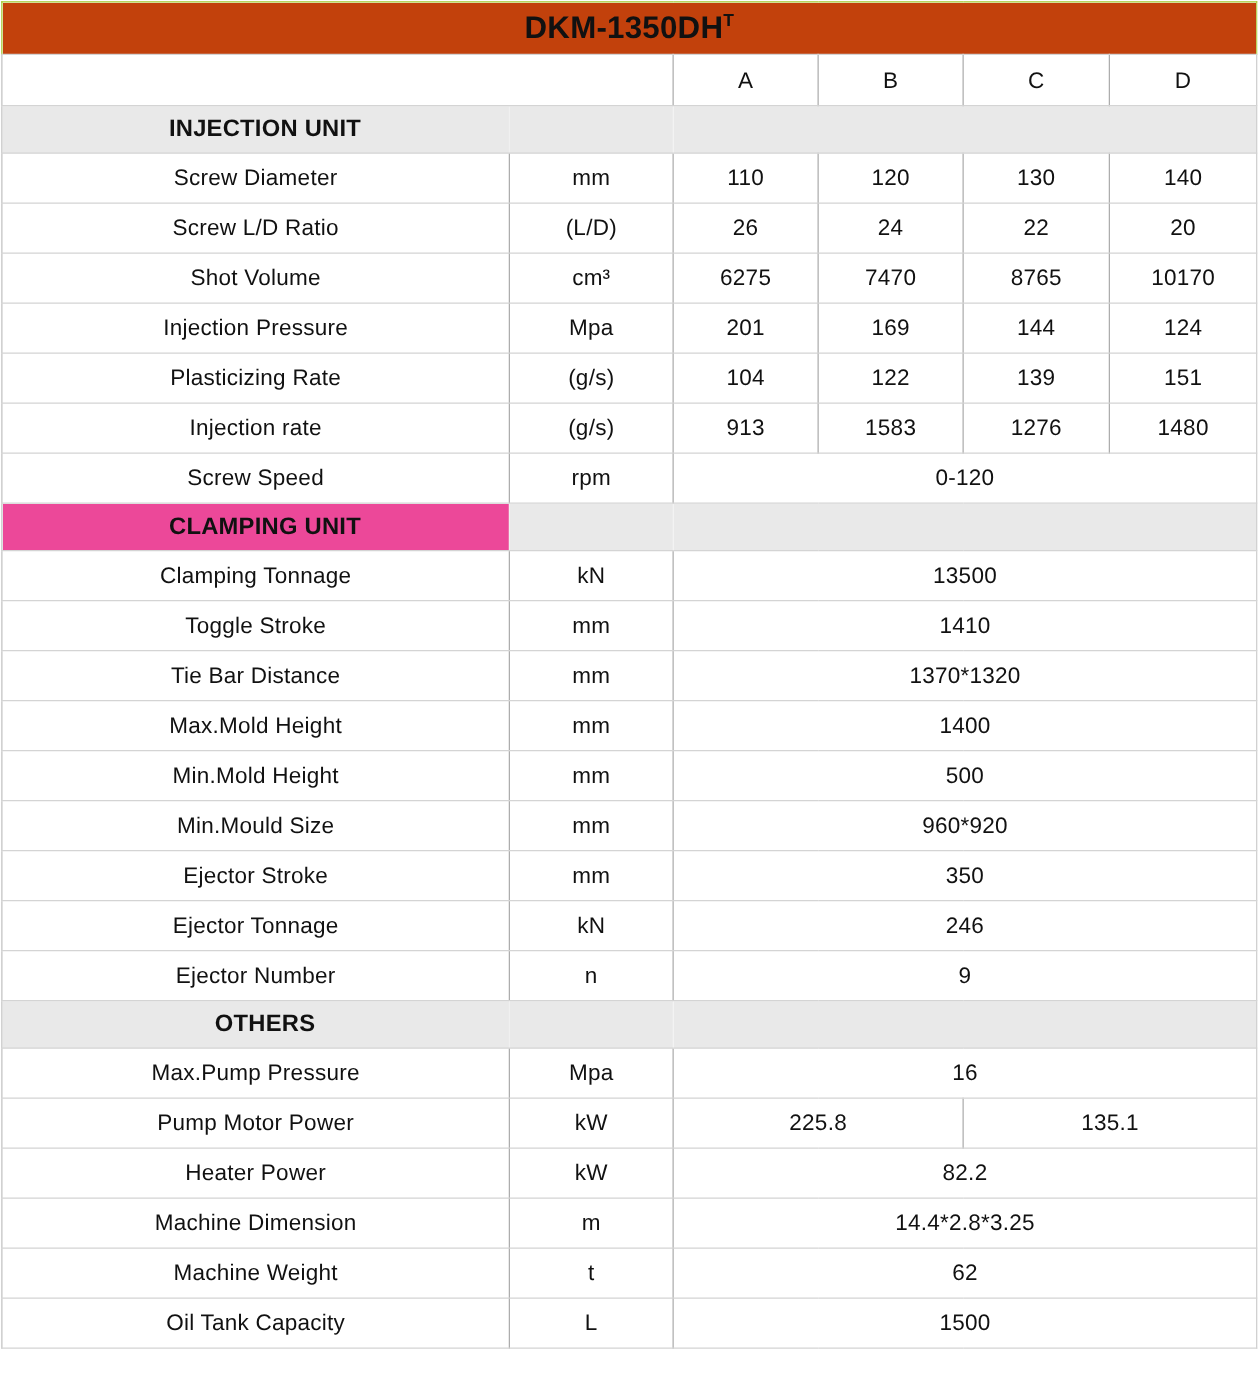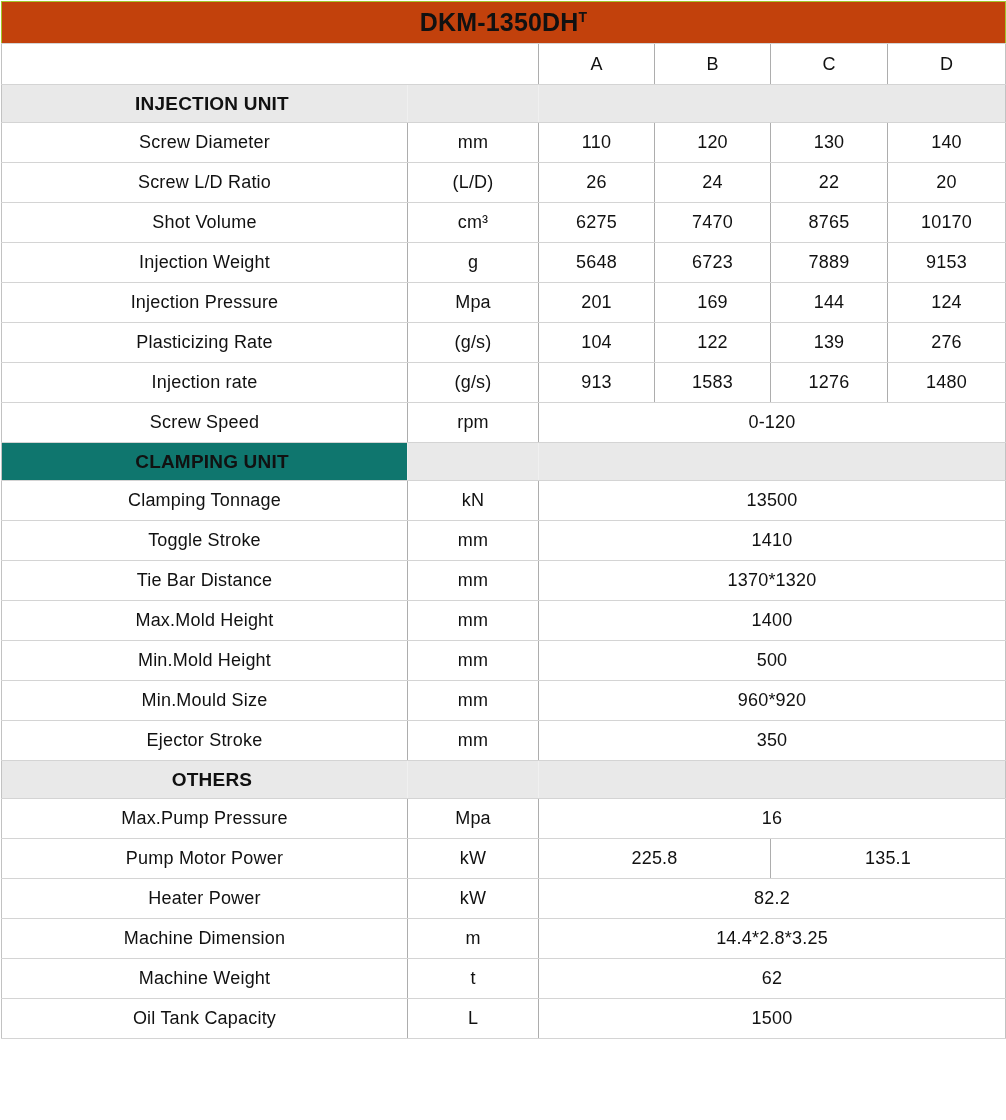--- a/index.html
+++ b/index.html
@@ -111,58 +111,50 @@
       </tr>
       <tr class="data-row">
         <td>Shot Volume</td>
         <td>cm³</td>
         <td>6275</td>
         <td>7470</td>
         <td>8765</td>
         <td>10170</td>
       </tr>
       <tr class="data-row">
-        <td>Injection Weight</td>
-        <td>g</td>
-        <td>5648</td>
-        <td>6723</td>
-        <td>7889</td>
-        <td>9153</td>
-      </tr>
-      <tr class="data-row">
         <td>Injection Pressure</td>
         <td>Mpa</td>
         <td>201</td>
         <td>169</td>
         <td>144</td>
         <td>124</td>
       </tr>
       <tr class="data-row">
         <td>Plasticizing Rate</td>
         <td>(g/s)</td>
         <td>104</td>
         <td>122</td>
         <td>139</td>
-        <td>276</td>
+        <td>151</td>
       </tr>
       <tr class="data-row">
         <td>Injection rate</td>
         <td>(g/s)</td>
         <td>913</td>
         <td>1583</td>
         <td>1276</td>
         <td>1480</td>
       </tr>
       <tr class="data-row">
         <td>Screw Speed</td>
         <td>rpm</td>
         <td colspan="4">0-120</td>
       </tr>
       <tr class="section-row">
-        <td style="background: #0f766e;">CLAMPING UNIT</td>
+        <td style="background: #ec4899;">CLAMPING UNIT</td>
         <td style="background: rgb(233, 233, 233);"></td>
         <td colspan="4" style="background: rgb(233, 233, 233);"></td>
       </tr>
       <tr class="data-row">
         <td>Clamping Tonnage</td>
         <td>kN</td>
         <td colspan="4">13500</td>
       </tr>
       <tr class="data-row">
         <td>Toggle Stroke</td>
@@ -186,20 +178,30 @@
       </tr>
       <tr class="data-row">
         <td>Min.Mould Size</td>
         <td>mm</td>
         <td colspan="4">960*920</td>
       </tr>
       <tr class="data-row">
         <td>Ejector Stroke</td>
         <td>mm</td>
         <td colspan="4">350</td>
+      </tr>
+      <tr class="data-row">
+        <td>Ejector Tonnage</td>
+        <td>kN</td>
+        <td colspan="4">246</td>
+      </tr>
+      <tr class="data-row">
+        <td>Ejector Number</td>
+        <td>n</td>
+        <td colspan="4">9</td>
       </tr>
       <tr class="section-row">
         <td style="background: rgb(233, 233, 233);">OTHERS</td>
         <td style="background: rgb(233, 233, 233);"></td>
         <td colspan="4" style="background: rgb(233, 233, 233);"></td>
       </tr>
       <tr class="data-row">
         <td>Max.Pump Pressure</td>
         <td>Mpa</td>
         <td colspan="4">16</td>

